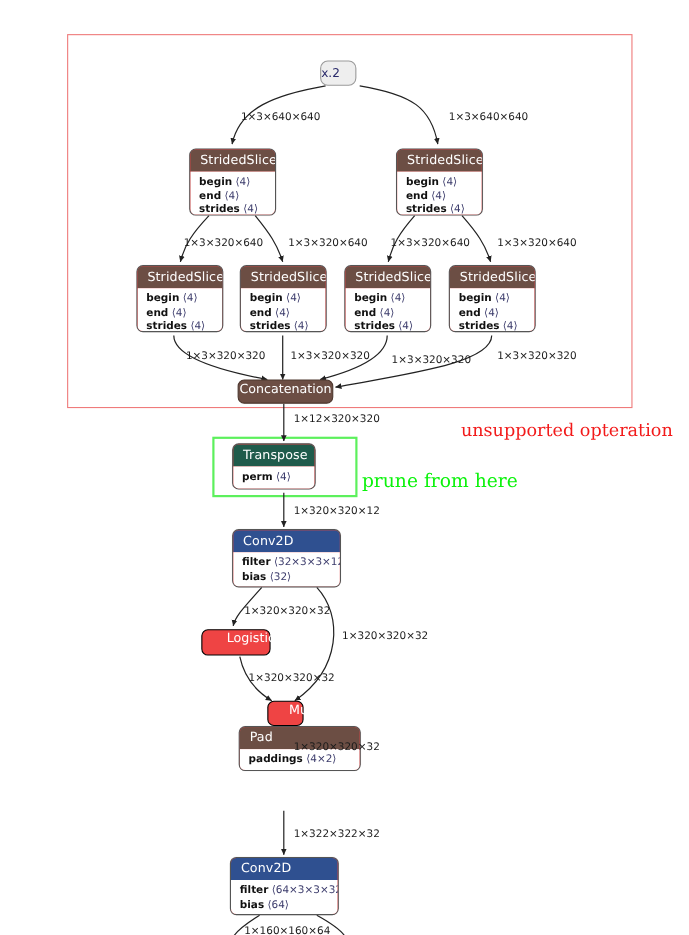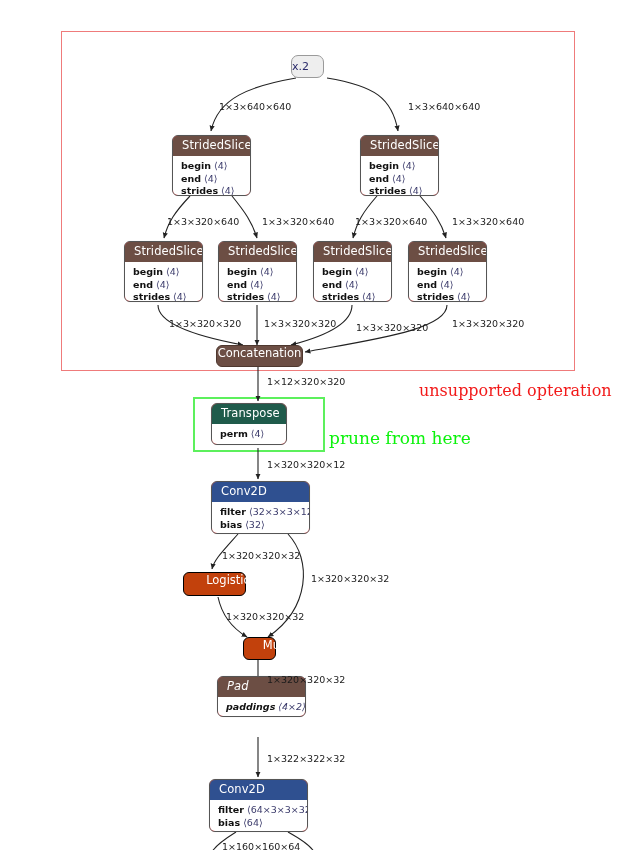--- a/index.html
+++ b/index.html
@@ -74,21 +74,21 @@
     box-sizing: border-box;
     display: flex;
     align-items: flex-start;
     justify-content: center;
     font-size: 11.5px;
     color: #ffffff;
     white-space: nowrap;
     border: 1px solid #3b3b3b;
   }
   .pill-brown { background: #6c4e44; border-color: #4e382f; }
-  .pill-black { background: #c2410c; border-color: #000000; padding-left: 27px; }
+  .pill-black { background: #ef4444; border-color: #000000; padding-left: 27px; }
 
   
   .io-node {
     position: absolute;
     border-radius: 7px;
     box-sizing: border-box;
     background: #eeeeee;
     border: 1px solid #9a9a9a;
     display: flex;
     align-items: center;
@@ -258,21 +258,21 @@
   </div>
 
   <div class="pill pill-black" style="left:183px; top:572px; width:63px; height:24px;">
     <span>Logistic</span>
   </div>
 
   <div class="pill pill-black" style="left:243px; top:637px; width:33px; height:23px;">
     <span>Mul</span>
   </div>
 
-  <div class="node" style="left:217px; top:676px; width:89px; height:41px;font-style:italic;">
+  <div class="node" style="left:217px; top:660px; width:111px; height:41px;">
     <div class="hdr hdr-brown">Pad</div>
     <div class="body">
       <div class="attr"><b>paddings</b> <span class="val">⟨4×2⟩</span></div>
     </div>
   </div>
 
   <div class="node" style="left:209px; top:779px; width:99px; height:53px;">
     <div class="hdr hdr-blue">Conv2D</div>
     <div class="body">
       <div class="attr"><b>filter</b> <span class="val">⟨64×3×3×32⟩</span></div>

